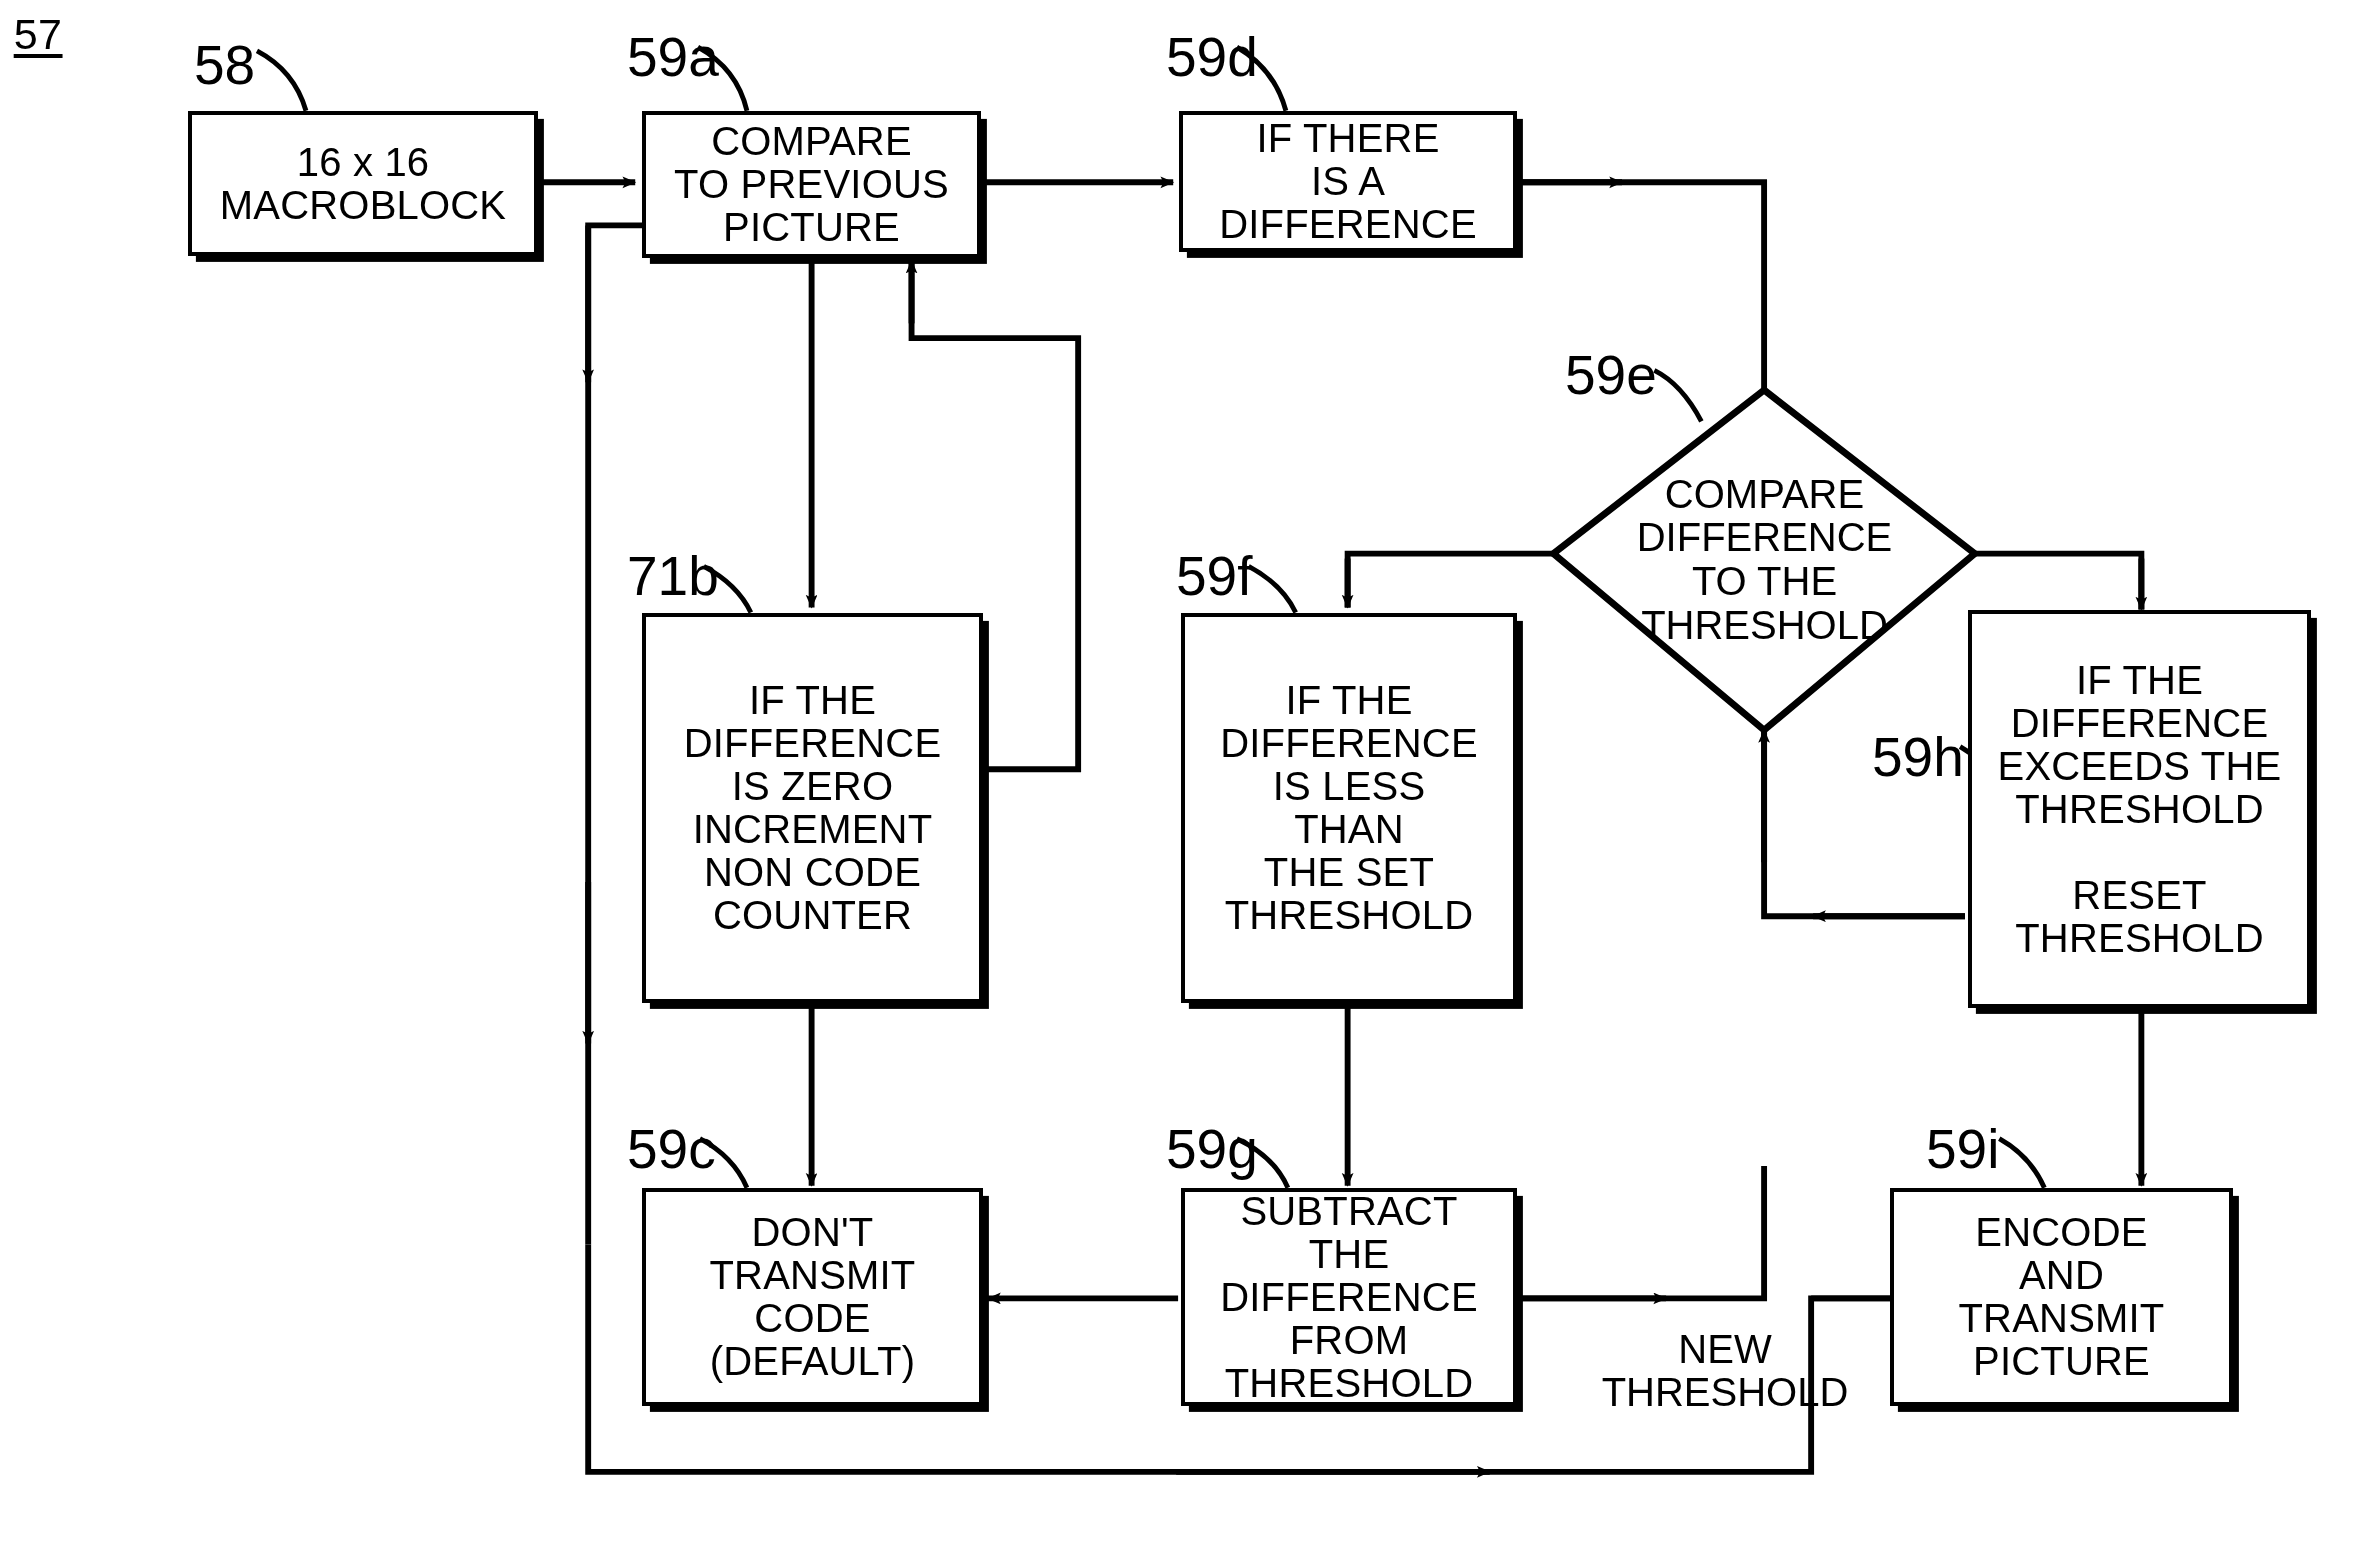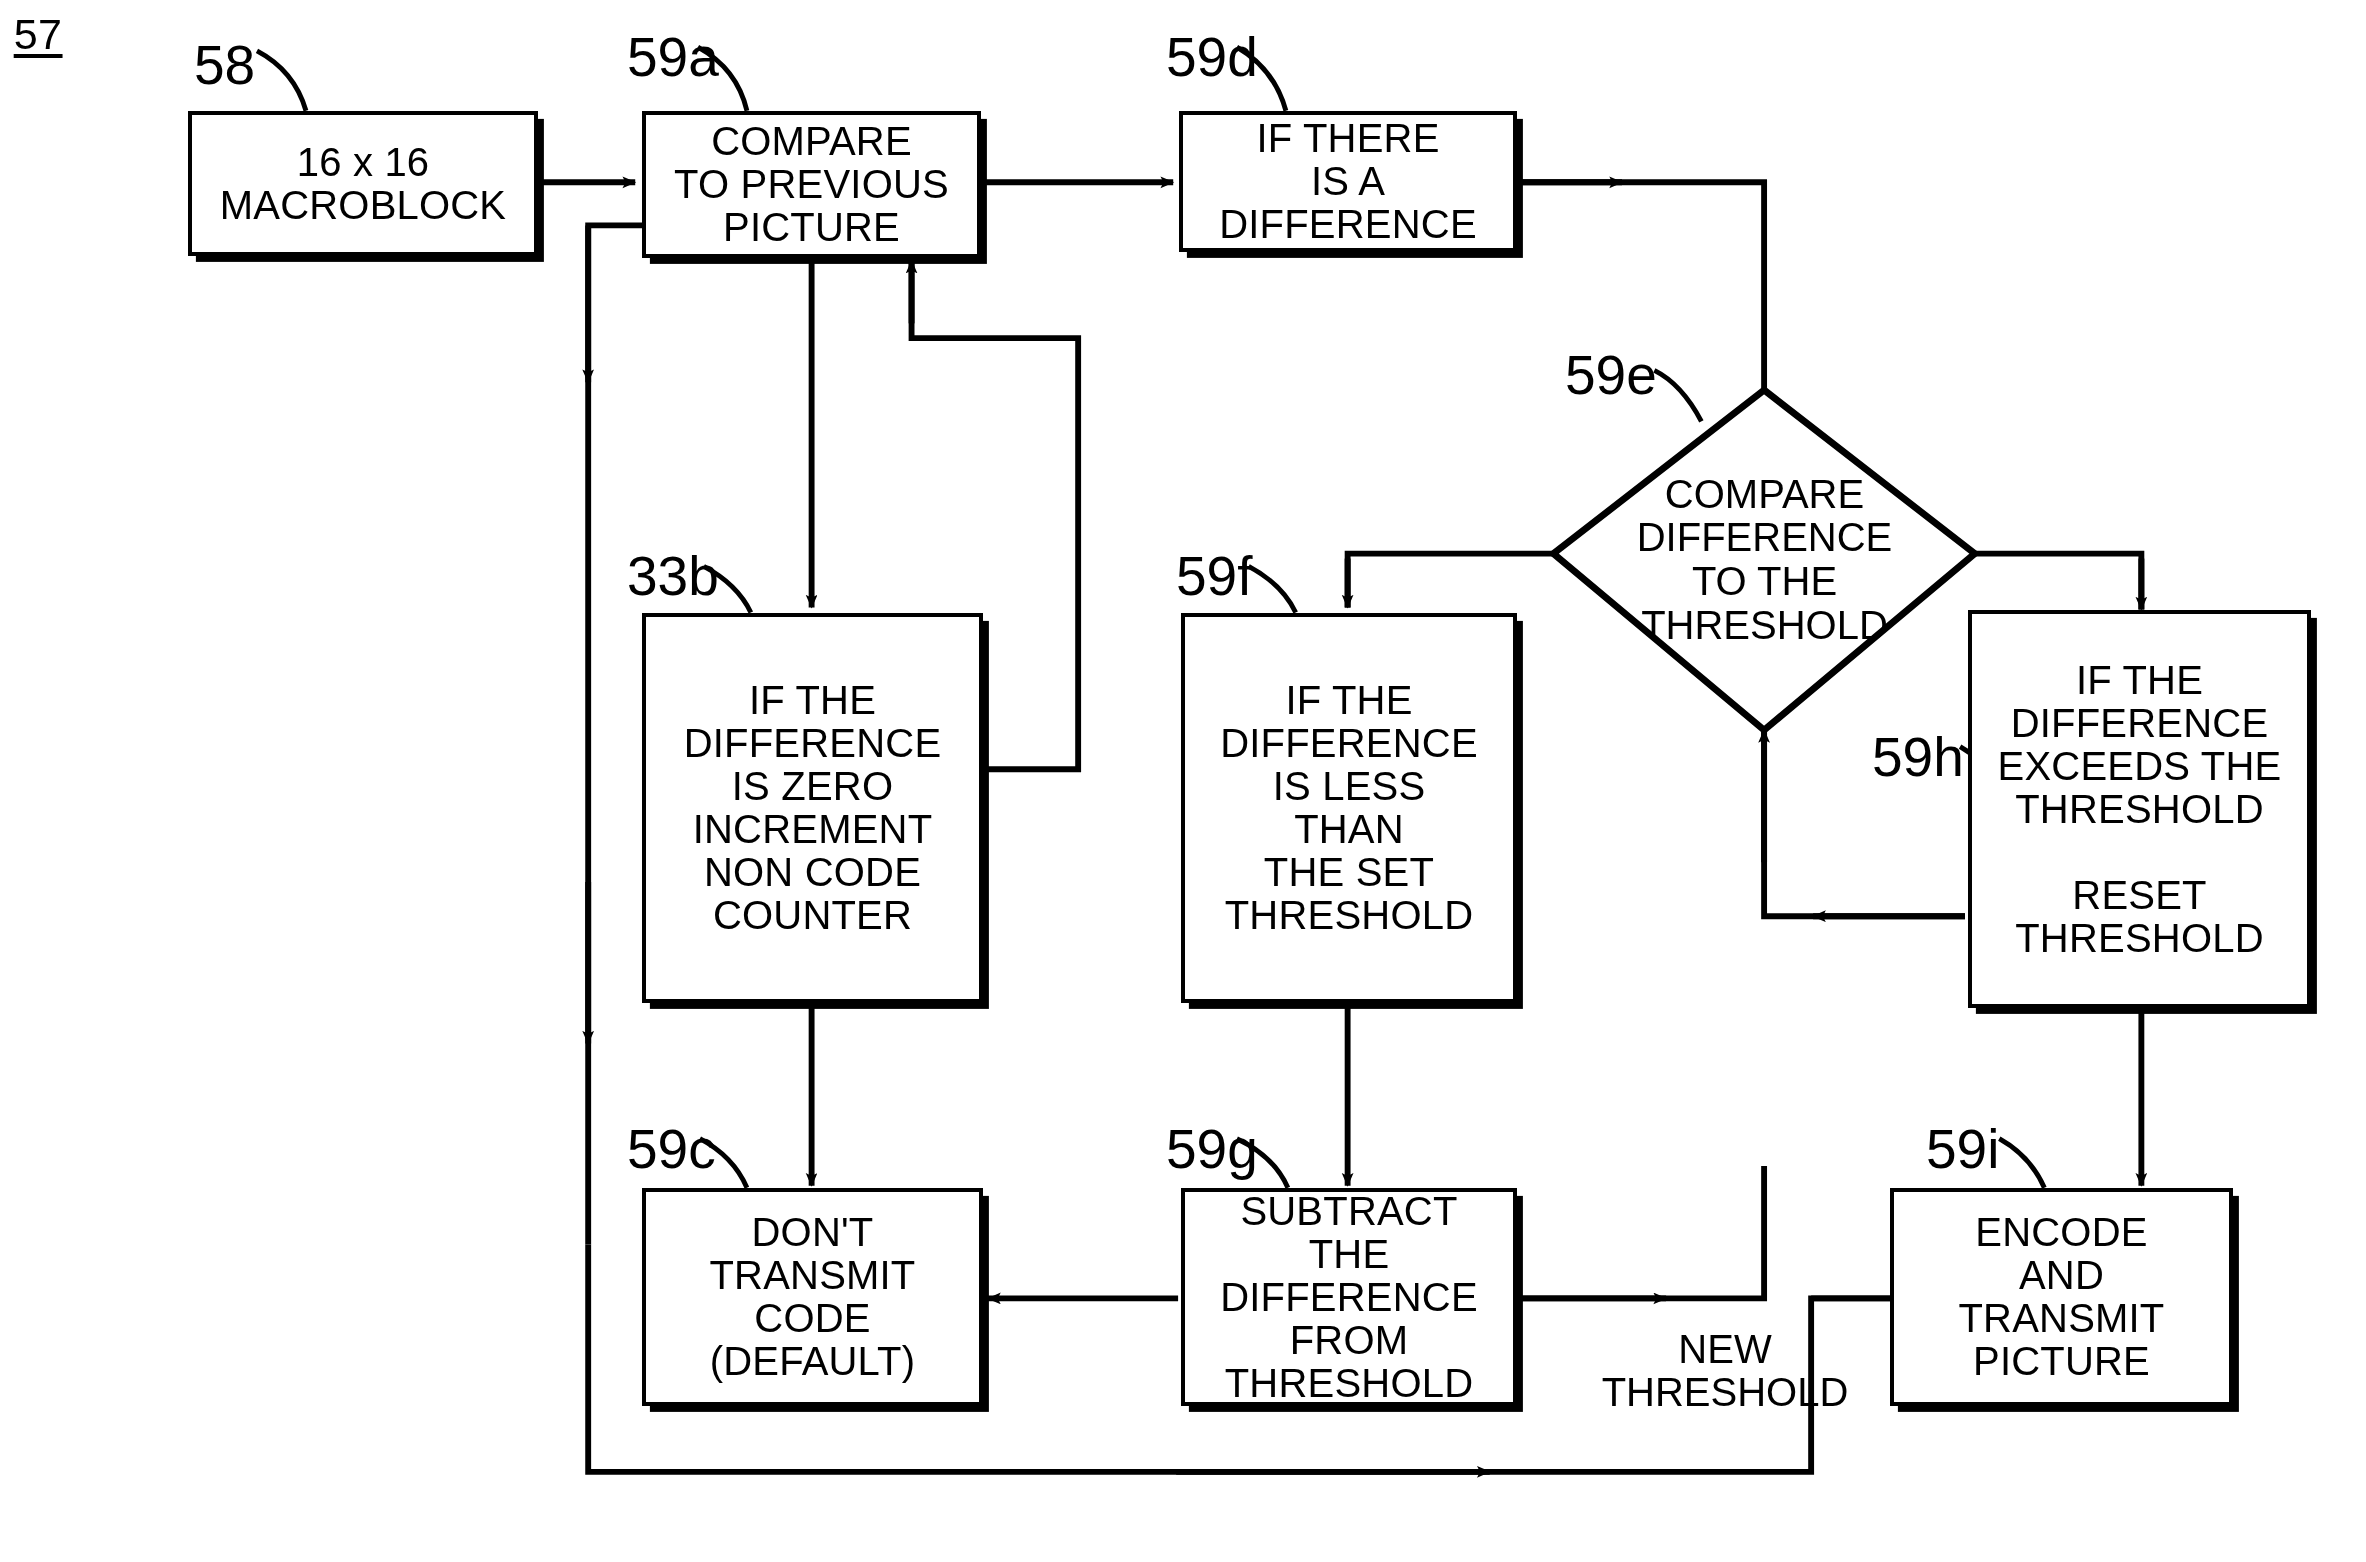--- a/index.html
+++ b/index.html
@@ -85,21 +85,21 @@
       <path d="M1800,398 L2015,565 L1800,745 L1585,565 Z" stroke-width="7" fill="#fff"></path>
     </g>
   </svg>
 
   <div class="fig-num underline" style="left:13.7px;top:9.8px;">57</div>
 
   <div class="ref" style="left:194px;top:33px;">58</div>
   <div class="ref" style="left:627px;top:24.5px;">59a</div>
   <div class="ref" style="left:1166px;top:24.5px;">59d</div>
   <div class="ref" style="left:1565px;top:343px;">59e</div>
-  <div class="ref" style="left:627px;top:544px;">33b</div>
+  <div class="ref" style="left:627px;top:544px;">71b</div>
   <div class="ref" style="left:1176px;top:544px;">59f</div>
   <div class="ref" style="left:1872px;top:725px;">59h</div>
   <div class="ref" style="left:627px;top:1117px;">59c</div>
   <div class="ref" style="left:1166px;top:1117px;">59g</div>
   <div class="ref" style="left:1926px;top:1117px;">59i</div>
 
   <svg style="position:absolute;left:0;top:0;width:2366px;height:1562px;pointer-events:none;" viewBox="0 0 2414 1594" xmlns="http://www.w3.org/2000/svg">
     <g stroke="#000" stroke-width="5" fill="none">
       <path d="M262,52 Q300,72 312,113"></path>
       <path d="M712,48 Q752,70 762,113"></path>

